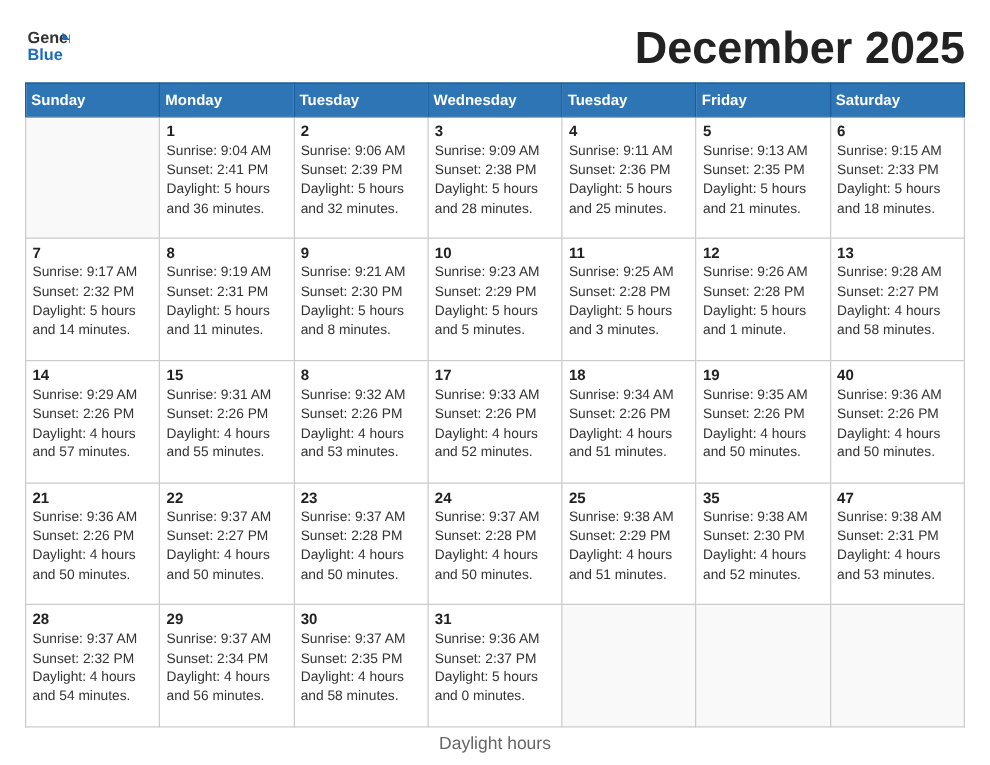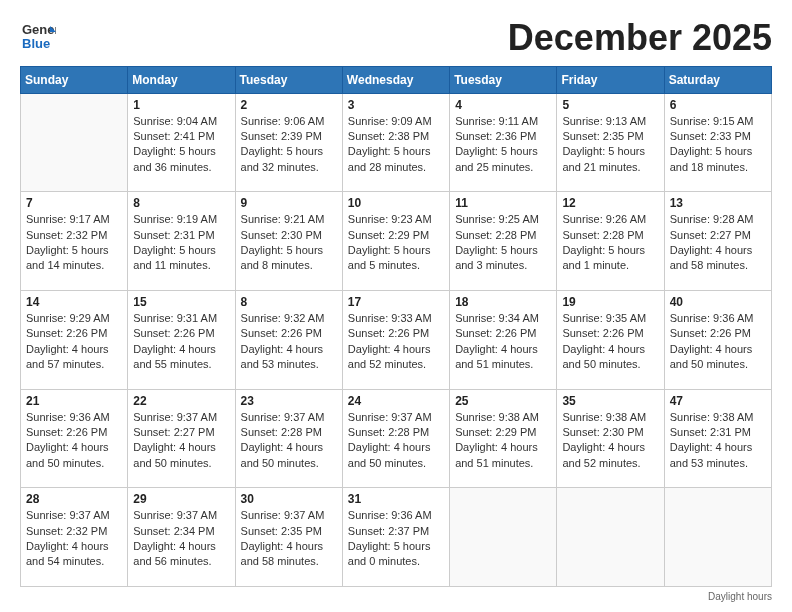--- a/index.html
+++ b/index.html
@@ -75,24 +75,24 @@
     }
     .day-info {
       font-size: 11px;
       color: #333;
       line-height: 1.4;
     }
     .empty-cell {
       background: #f9f9f9;
     }
     .footer-note {
-      font-size: 10px;
+      font-size: 14px;
       color: #666;
       margin-top: 4px;
-      text-align: right;
+      text-align: center;
     }
     table {
       border-collapse: collapse;
       width: 100%;
     }
   </style>
 </head>
 <body>
 
 <div class="page">

